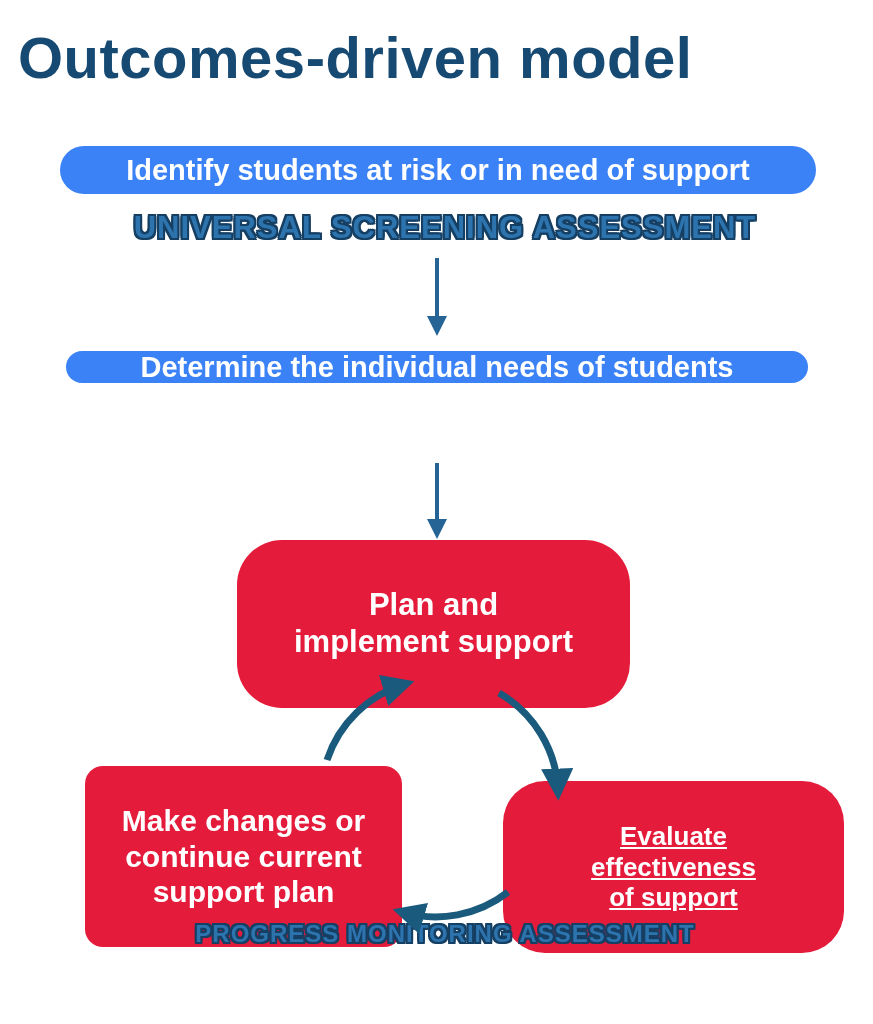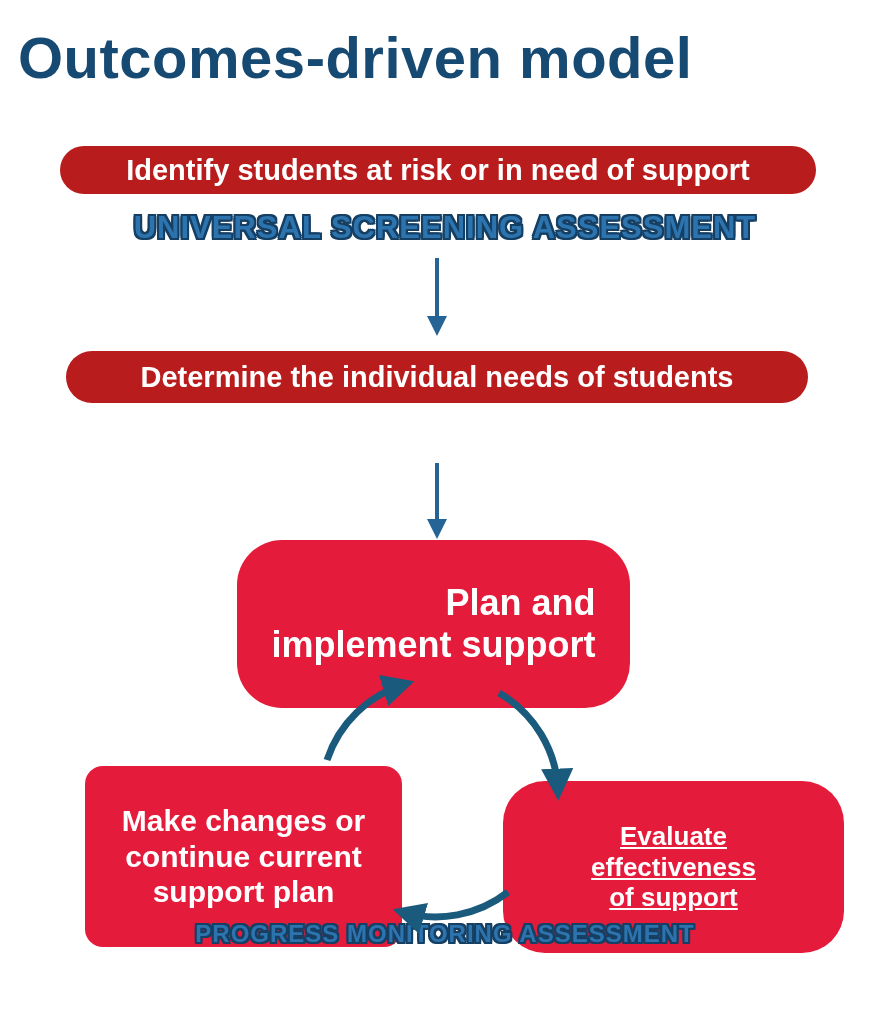--- a/index.html
+++ b/index.html
@@ -15,32 +15,32 @@
     position: absolute;
     left: 18px;
     top: 24px;
     font-size: 58px;
     font-weight: bold;
     letter-spacing: 0.5px;
     color: #174A73;
   }
   .pill {
     position: absolute;
-    background: #b91c1c;
+    background: #3b82f6;
     border-radius: 26px;
     display: flex;
     align-items: center;
     justify-content: center;
     color: #ffffff;
     font-weight: bold;
     font-size: 29px;
     text-align: center;
   }
   .pill-1 { left: 60px; top: 146px; width: 756px; height: 48px; }
-  .pill-2 { left: 66px; top: 351px; width: 742px; height: 52px; }
+  .pill-2 { left: 66px; top: 351px; width: 742px; height: 32px; }
   .caps-label {
     position: absolute;
     left: 0; right: 0;
     text-align: center;
     font-weight: bold;
     font-size: 31px;
     letter-spacing: 1px;
     color: #2D74AE;
     text-shadow:
       -2px -2px 0 #153F63,  2px -2px 0 #153F63,
@@ -58,21 +58,21 @@
     border-radius: 45px;
     display: flex;
     align-items: center;
     justify-content: center;
     color: #ffffff;
     font-weight: bold;
     text-align: center;
     white-space: pre-line;
     line-height: 1.18;
   }
-  .box-plan     { left: 237px; top: 540px; width: 393px; height: 168px; font-size: 36px; text-align: right; }
+  .box-plan     { left: 237px; top: 540px; width: 393px; height: 168px; font-size: 31px; }
   .box-evaluate { left: 503px; top: 781px; width: 341px; height: 172px; font-size: 26px; border-radius: 42px; text-decoration: underline; }
   .box-adjust   { left: 85px;  top: 766px; width: 317px; height: 181px; font-size: 30px; border-radius: 18px; }
   .arrow-layer {
     position: absolute;
     left: 0; top: 0;
     width: 873px; height: 1024px;
     pointer-events: none;
   }
 </style>
 </head>

